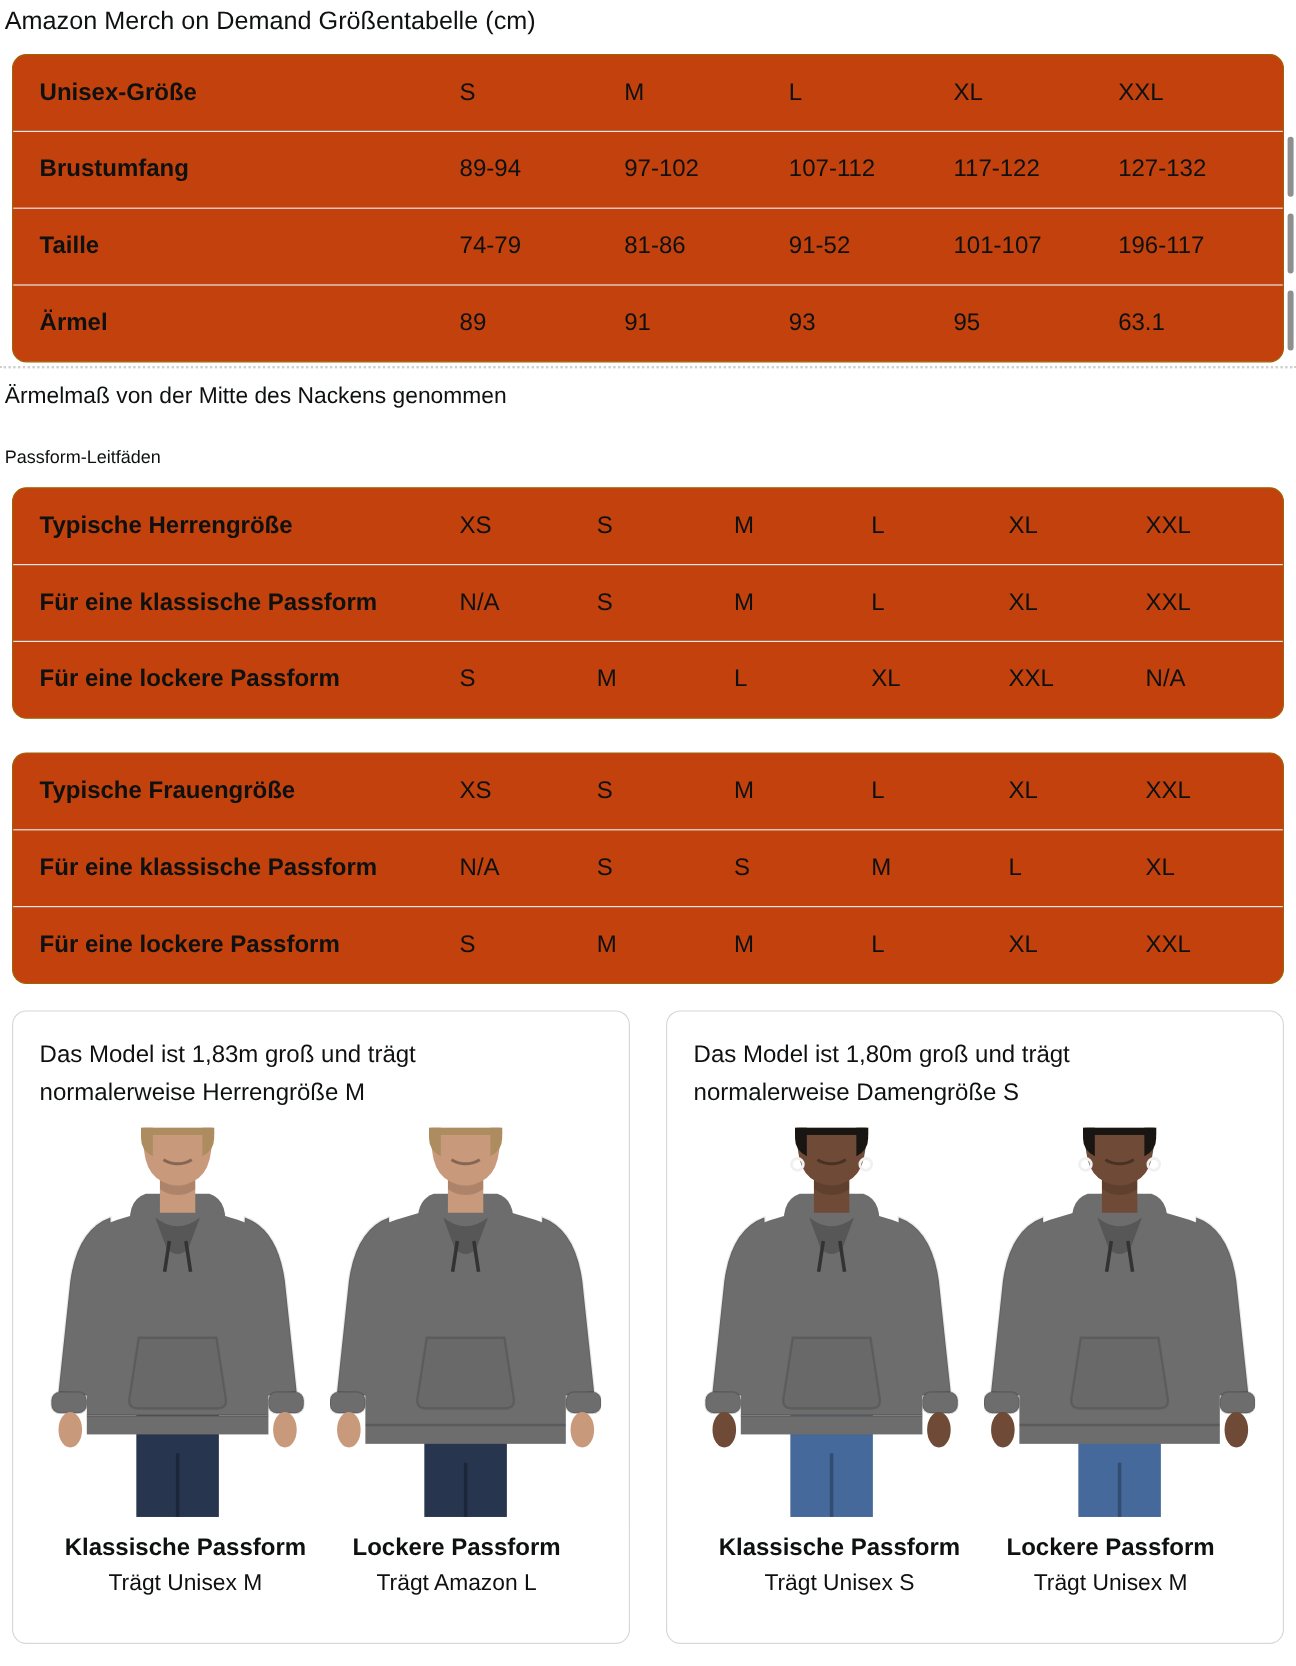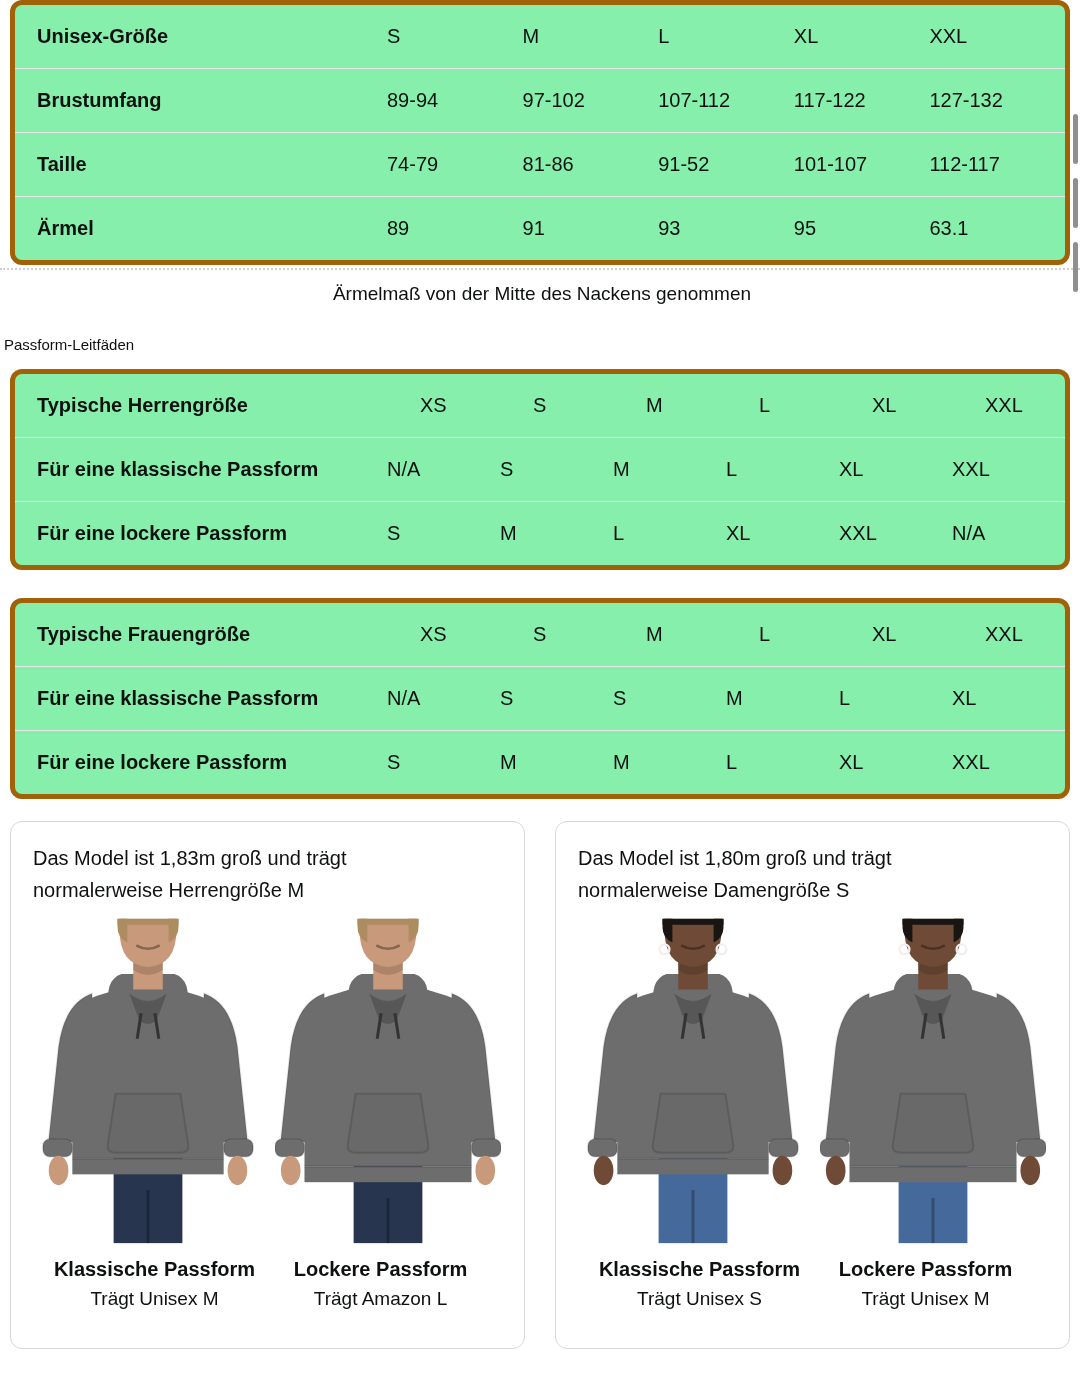--- a/index.html
+++ b/index.html
@@ -1,30 +1,30 @@
 <!DOCTYPE html>
 <html><head>
 <meta charset="utf-8">
 <style>
   html,body{margin:0;padding:0;background:#ffffff;}
   body{font-family:"Liberation Sans", sans-serif;color:#0f1111;}
   #page{position:relative;width:1080px;height:1388px;background:#fff;overflow:hidden;}
 
   .page-title{font-size:21px;font-weight:400;padding:6px 0 0 4px;margin:0 0 15px 0;color:#0f1111;}
 
-  .sizing-table{margin:0 10px;border:5px solid #a16207;border-radius:12px;background:#86efac;}
+  .sizing-table{margin:0 10px;border:1px solid #a16207;border-radius:12px;background:#c2410c;}
   .t-row{display:grid;grid-template-columns:350px repeat(5,1fr);align-items:center;height:63px;padding:0 0 0 22px;border-top:1px solid #e7e7e7;}
   .t-row:first-child{border-top:none;}
   .fit-row{display:grid;grid-template-columns:350px repeat(6,1fr);align-items:center;height:63px;padding:0 0 0 22px;border-top:1px solid #e7e7e7;}
-  .fit-row:first-child{border-top:none;gap:33px;}
+  .fit-row:first-child{border-top:none;}
   .row-label{font-weight:700;font-size:20px;}
   .cell{font-size:20px;font-weight:400;}
 
   .section-divider{border:none;border-top:2px dotted #cfcfcf;margin:3px 0 0 0;}
-  .sleeve-note{font-size:19px;margin:13px 0 0 4px;text-align:center;}
+  .sleeve-note{font-size:19px;margin:13px 0 0 4px;}
   .fit-heading{font-size:15px;font-weight:400;margin:31px 0 16px 4px;}
   .table-gap{height:28px;}
 
   .cards{display:flex;gap:30px;margin:22px 10px 0 10px;}
   .model-card{flex:1;border:1px solid #d5d9d9;border-radius:12px;padding:20px 22px 14px 22px;box-sizing:border-box;height:528px;}
   .model-desc{font-size:20px;line-height:32px;max-width:420px;margin:0 0 10px 0;}
   .figures{display:flex;justify-content:center;gap:14px;}
   .figure-box{width:226px;height:330px;}
   .figure-box svg{display:block;}
   .fig-labels{display:flex;justify-content:center;margin-top:12px;}
@@ -32,20 +32,21 @@
   .fit-label{font-size:20px;font-weight:700;}
   .worn-label{font-size:19px;font-weight:400;margin-top:7px;}
 
   .scroll-thumb{position:absolute;right:2px;width:5px;height:50px;border-radius:3px;background:#8f8f8f;}
 </style>
 </head>
 <body>
 
 <div id="page">
 
+  <h1 class="page-title">Amazon Merch on Demand Größentabelle (cm)</h1>
 
   <div class="sizing-table">
     <div class="t-row">
       <span class="row-label">Unisex-Größe</span>
       <span class="cell">S</span>
       <span class="cell">M</span>
       <span class="cell">L</span>
       <span class="cell">XL</span>
       <span class="cell">XXL</span>
     </div>
@@ -56,21 +57,21 @@
       <span class="cell">107-112</span>
       <span class="cell">117-122</span>
       <span class="cell">127-132</span>
     </div>
     <div class="t-row">
       <span class="row-label">Taille</span>
       <span class="cell">74-79</span>
       <span class="cell">81-86</span>
       <span class="cell">91-52</span>
       <span class="cell">101-107</span>
-      <span class="cell">112-117</span>
+      <span class="cell">196-117</span>
     </div>
     <div class="t-row">
       <span class="row-label">Ärmel</span>
       <span class="cell">89</span>
       <span class="cell">91</span>
       <span class="cell">93</span>
       <span class="cell">95</span>
       <span class="cell">63.1</span>
     </div>
   </div>

